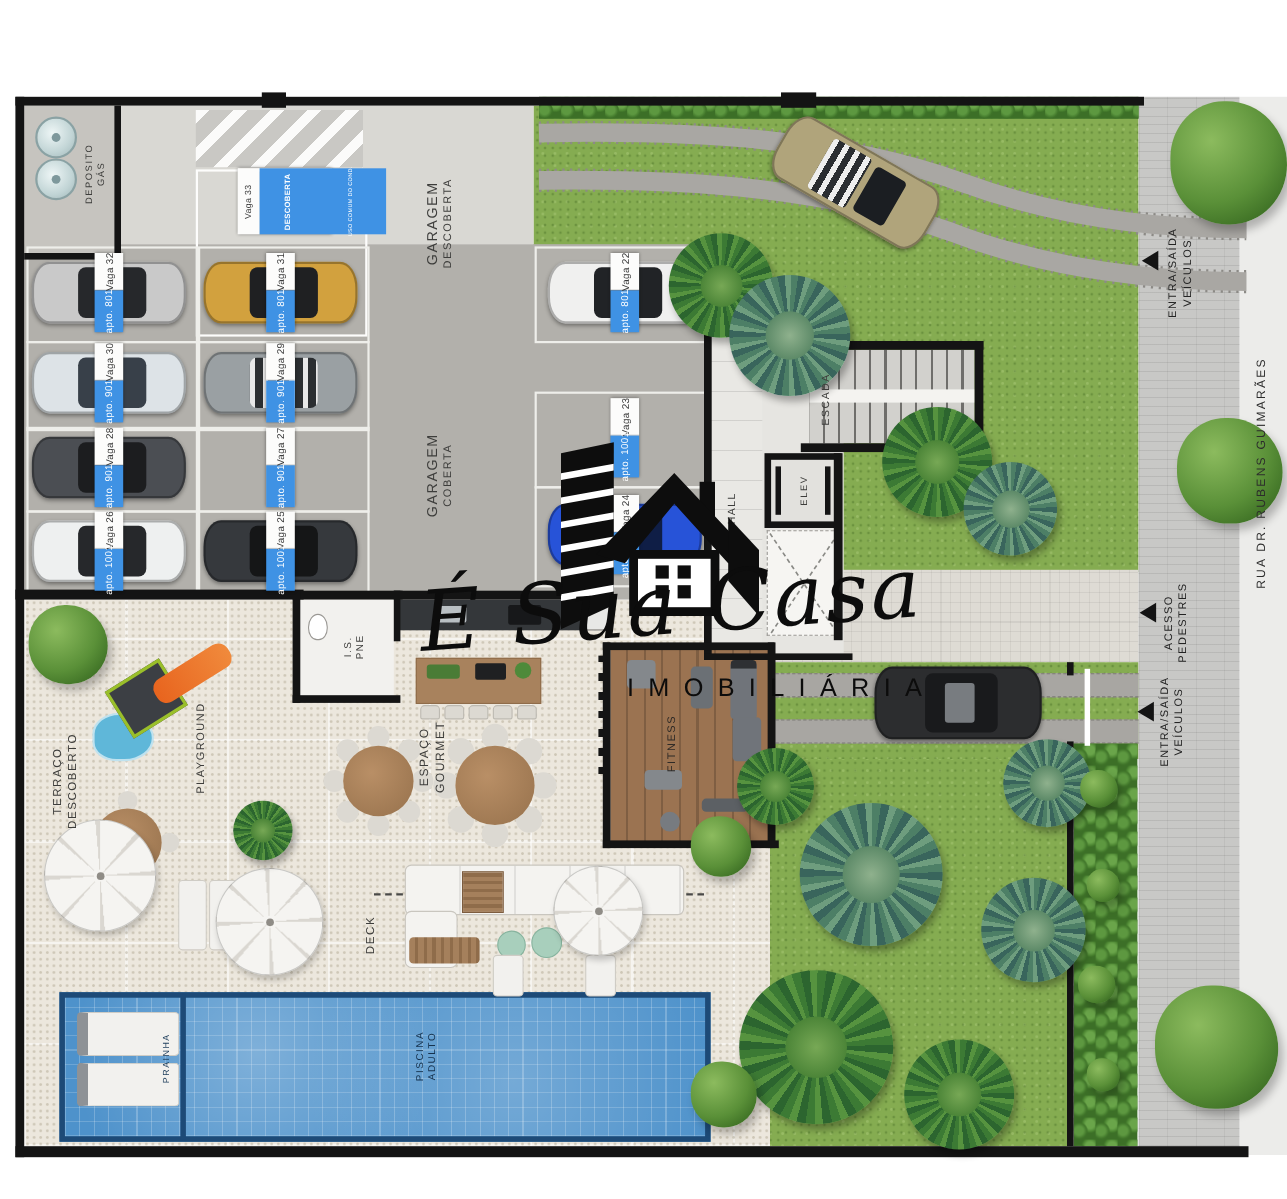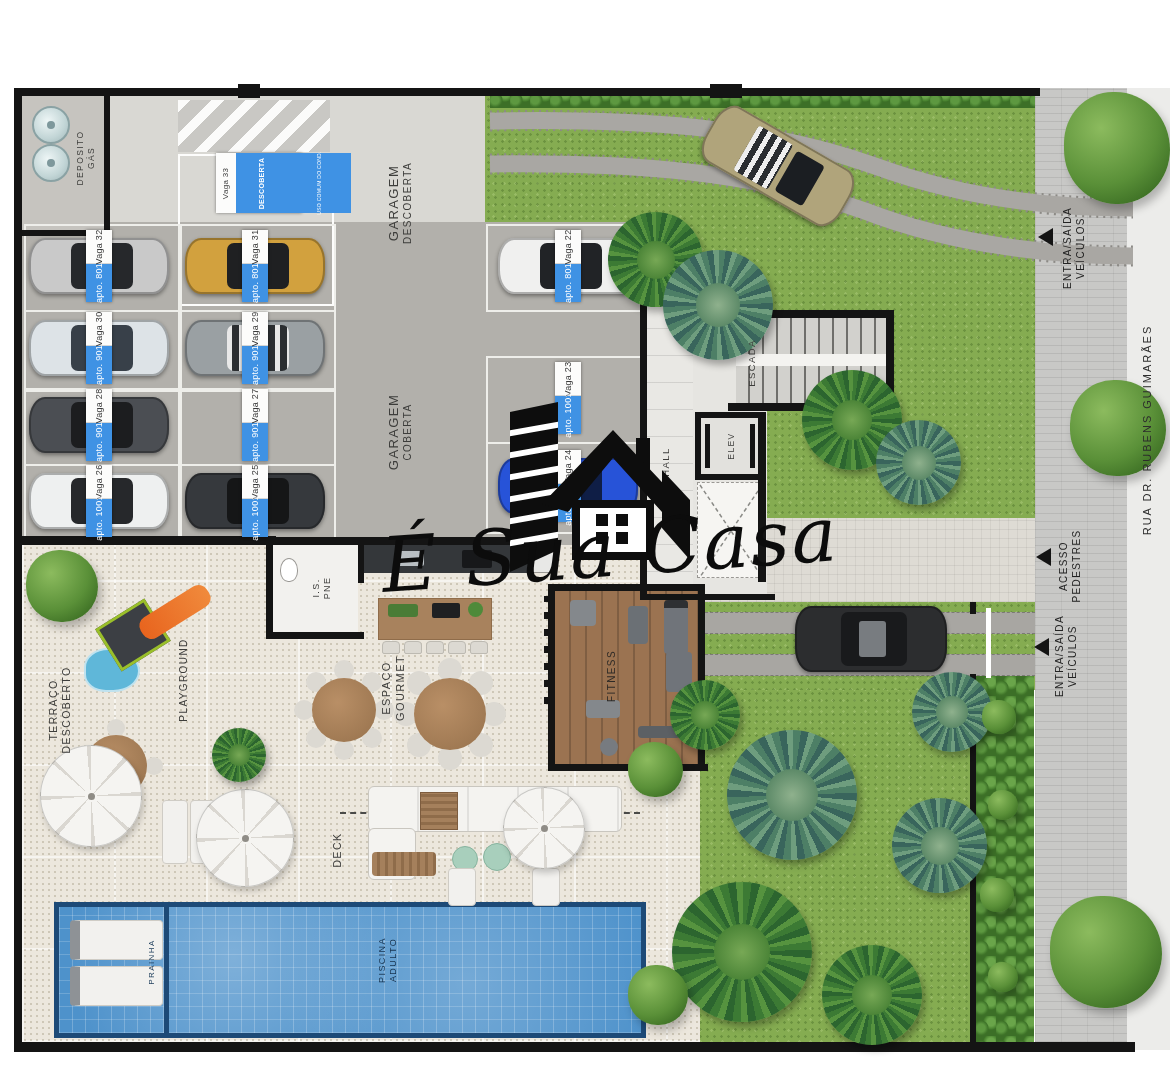--- a/index.html
+++ b/index.html
@@ -429,15 +429,16 @@
       <rect x="186" y="38" width="14" height="32" fill="#0d0d0d"></rect>
       <path d="M92,104 L163,30 L240,112 L212,112 L163,58 L118,112 Z" fill="#0d0d0d"></path>
       <polygon points="212,70 240,100 240,160 212,128" fill="#0d0d0d"></polygon>
       <rect x="126" y="104" width="74" height="52" fill="#ffffff" stroke="#0d0d0d" stroke-width="8"></rect>
       <rect x="146" y="114" width="12" height="12" fill="#0d0d0d"></rect>
       <rect x="166" y="114" width="12" height="12" fill="#0d0d0d"></rect>
       <rect x="146" y="132" width="12" height="12" fill="#0d0d0d"></rect>
       <rect x="166" y="132" width="12" height="12" fill="#0d0d0d"></rect>
     </svg>
     <div style="position:absolute;left:10px;top:112px;width:560px;text-align:center;font-family:'DejaVu Serif',serif;font-style:italic;font-size:76px;color:#0c0c0c;letter-spacing:2px;transform:rotate(-4deg);line-height:1;">É Sua Casa</div>
+    <div style="position:absolute;left:250px;top:212px;font-size:23px;letter-spacing:13px;color:#0c0c0c;font-family:'Liberation Sans',sans-serif;">IMOBILIÁRIA</div>
   </div>
 
 </div>
 
 </body></html>

